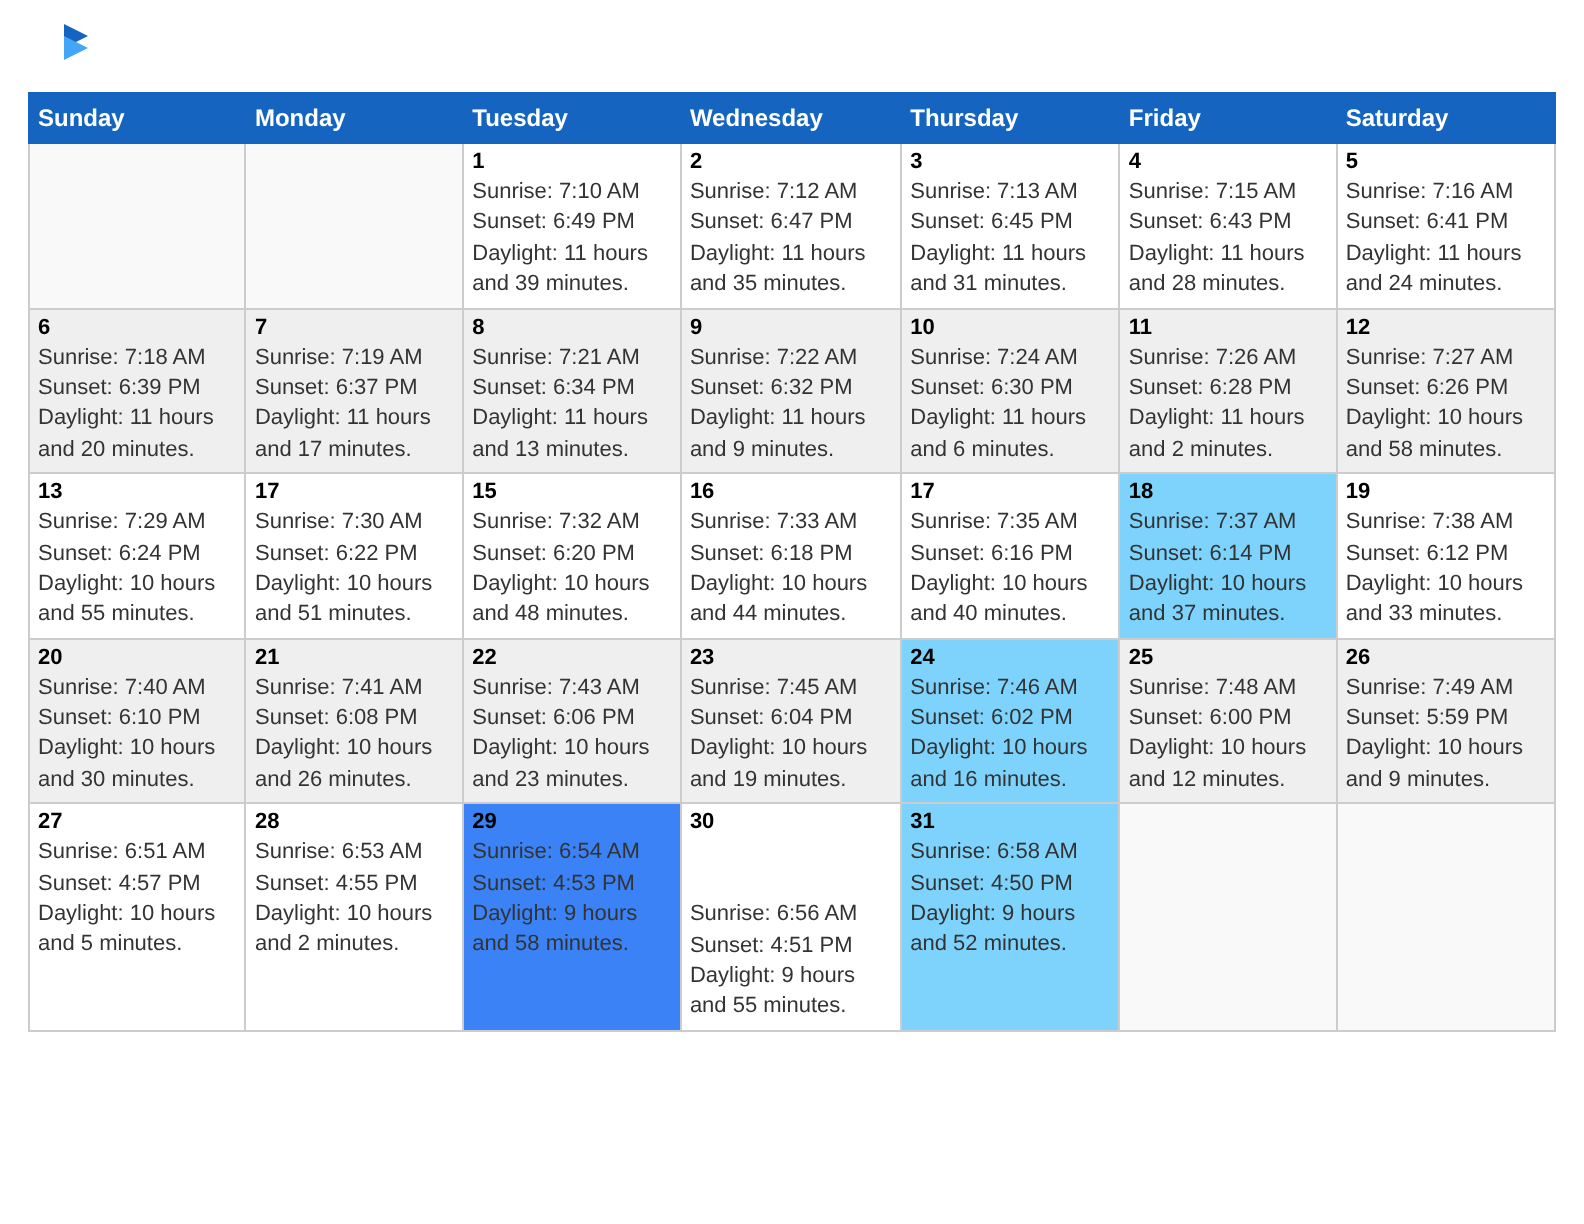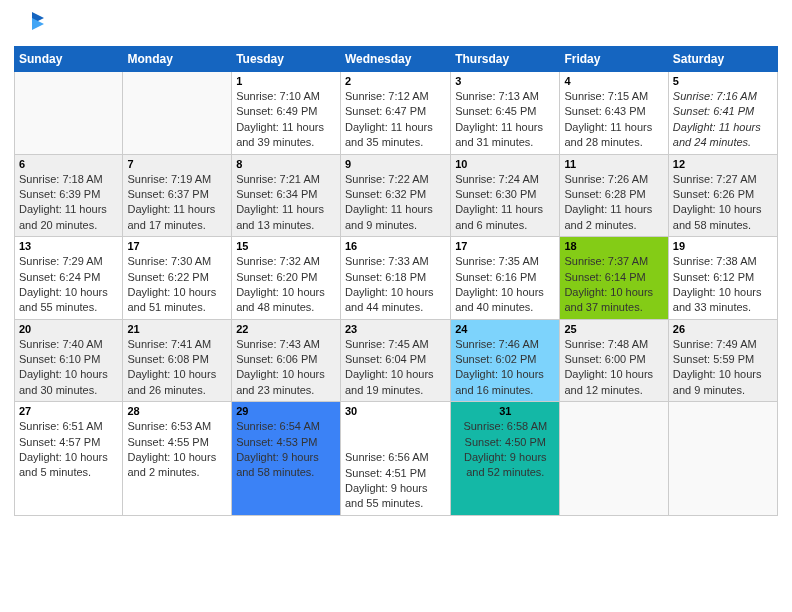--- a/index.html
+++ b/index.html
@@ -154,21 +154,21 @@
           </td>
           <td style="background: rgb(255, 255, 255);">
             <span class="day-num">4</span>
             <div class="day-info" style="white-space: pre-line;">Sunrise: 7:15 AM
 Sunset: 6:43 PM
 Daylight: 11 hours
 and 28 minutes.</div>
           </td>
           <td style="background: rgb(255, 255, 255);">
             <span class="day-num">5</span>
-            <div class="day-info" style="white-space: pre-line; font-style: italic;">Sunrise: 7:16 AM
+            <div class="day-info" style="white-space: pre-line;">Sunrise: 7:16 AM
 Sunset: 6:41 PM
 Daylight: 11 hours
 and 24 minutes.</div>
           </td>
         </tr>
         <tr>
           <td style="background: rgb(239, 239, 239);">
             <span class="day-num">6</span>
             <div class="day-info" style="white-space: pre-line;">Sunrise: 7:18 AM
 Sunset: 6:39 PM
@@ -247,21 +247,21 @@
 Daylight: 10 hours
 and 44 minutes.</div>
           </td>
           <td style="background: rgb(255, 255, 255);">
             <span class="day-num">17</span>
             <div class="day-info" style="white-space: pre-line;">Sunrise: 7:35 AM
 Sunset: 6:16 PM
 Daylight: 10 hours
 and 40 minutes.</div>
           </td>
-          <td style="background: #84cc16; margin-left: 47px;">
+          <td style="background: #7dd3fc; margin-left: 47px;">
             <span class="day-num">18</span>
             <div class="day-info" style="white-space: pre-line;">Sunrise: 7:37 AM
 Sunset: 6:14 PM
 Daylight: 10 hours
 and 37 minutes.</div>
           </td>
           <td style="background: rgb(255, 255, 255);">
             <span class="day-num">19</span>
             <div class="day-info" style="white-space: pre-line;">Sunrise: 7:38 AM
 Sunset: 6:12 PM
@@ -342,21 +342,21 @@
 Daylight: 9 hours
 and 58 minutes.</div>
           </td>
           <td style="background: rgb(255, 255, 255);">
             <span class="day-num">30</span>
             <div class="day-info" style="white-space: pre-line; margin-top: 33px;">Sunrise: 6:56 AM
 Sunset: 4:51 PM
 Daylight: 9 hours
 and 55 minutes.</div>
           </td>
-          <td style="background: #14b8a6; text-align: center;">
+          <td style="background: #7dd3fc;">
             <span class="day-num">31</span>
             <div class="day-info" style="white-space: pre-line;">Sunrise: 6:58 AM
 Sunset: 4:50 PM
 Daylight: 9 hours
 and 52 minutes.</div>
           </td>
           <td class="empty-cell" style="background: rgb(249, 249, 249);"></td>
           <td class="empty-cell" style="background: rgb(249, 249, 249);"></td>
         </tr>
       </tbody>

